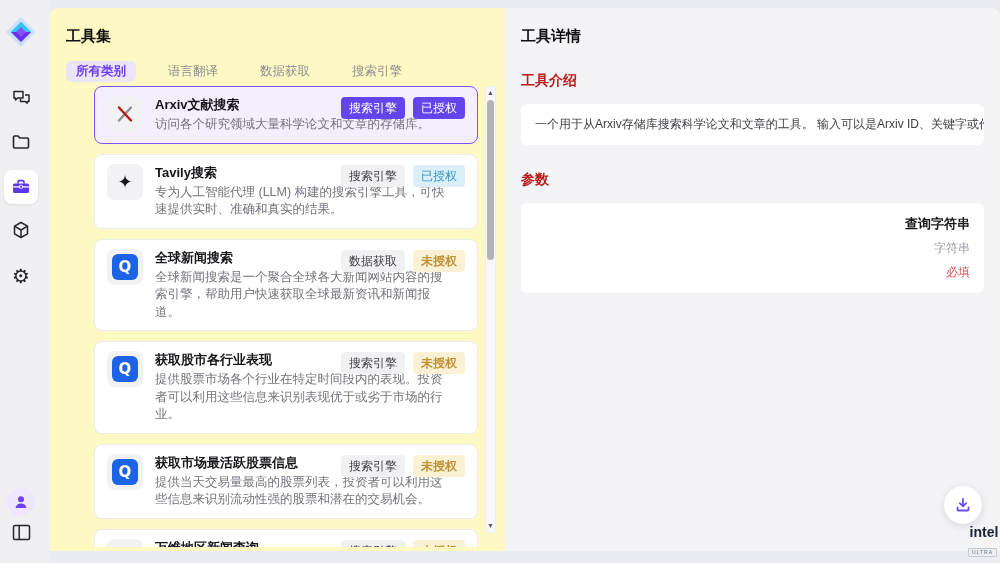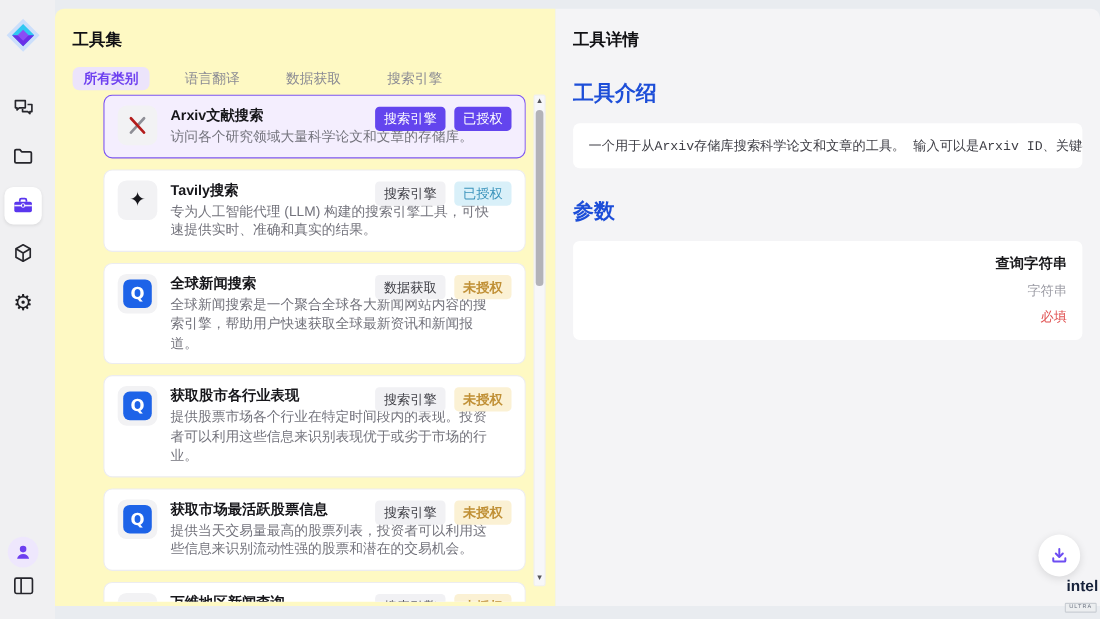--- a/index.html
+++ b/index.html
@@ -45,23 +45,23 @@
   .badge.yellow { background:#fbf1d4; color:#c09036;font-weight:bold; }
 
   
   .scrollbar { position:absolute; right:9px; top:78px; width:11px; height:447px; background:#f7f7f9; border:1px solid #efeff2; border-radius:2px; }
   .sb-arrow { position:absolute; left:0; width:100%; height:12px; font-size:7px; color:#55555a; text-align:center; line-height:12px; cursor:pointer; }
   .sb-up { top:0; }
   .sb-down { bottom:0; }
   .sb-thumb { position:absolute; left:1px; top:13px; width:7px; height:160px; background:#b3b3b8; border-radius:4px; cursor:pointer; }
 
   
-  .detail-panel { position:absolute; left:505px; top:8px; width:495px; height:543px; background:#f4f4f6; border-radius:0 8px 0 0; padding:16px; z-index:2;font-family:Liberation Mono, monospace; }
+  .detail-panel { position:absolute; left:505px; top:8px; width:495px; height:543px; background:#f4f4f6; border-radius:0 8px 0 0; padding:16px; z-index:2; }
   .detail-title { font-size:15px; font-weight:700; color:#111114; margin-top:3px; }
-  .section-h { font-size:19px; font-weight:700; color:#1d4ed8; margin-top:26px; }
+  .section-h { font-size:14px; font-weight:700; color:#b91c1c; margin-top:26px; }
   .intro-card { margin-top:14px; background:#ffffff; border-radius:6px; padding:12px 14px; font-size:12px; color:#3f3f46; white-space:nowrap; overflow:hidden; }
   .param-card { margin-top:14px; background:#ffffff; border-radius:6px; padding:12px 14px; }
   .param-line { display:flex; align-items:flex-end; gap:7px;flex-direction:column; }
   .param-name { font-size:13px; font-weight:700; color:#18181b; }
   .param-type { font-size:12px; color:#9a9aa3; }
   .param-req { font-size:12px; color:#e05252; }
   .param-desc { margin-top:7px; font-size:12.5px; color:#52525b; }
 
   
   .download-fab { position:absolute; left:944px; top:486px; width:38px; height:38px; border-radius:50%; background:#ffffff; box-shadow:0 2px 8px rgba(0,0,0,.12); display:flex; align-items:center; justify-content:center; cursor:pointer; z-index:4; }

